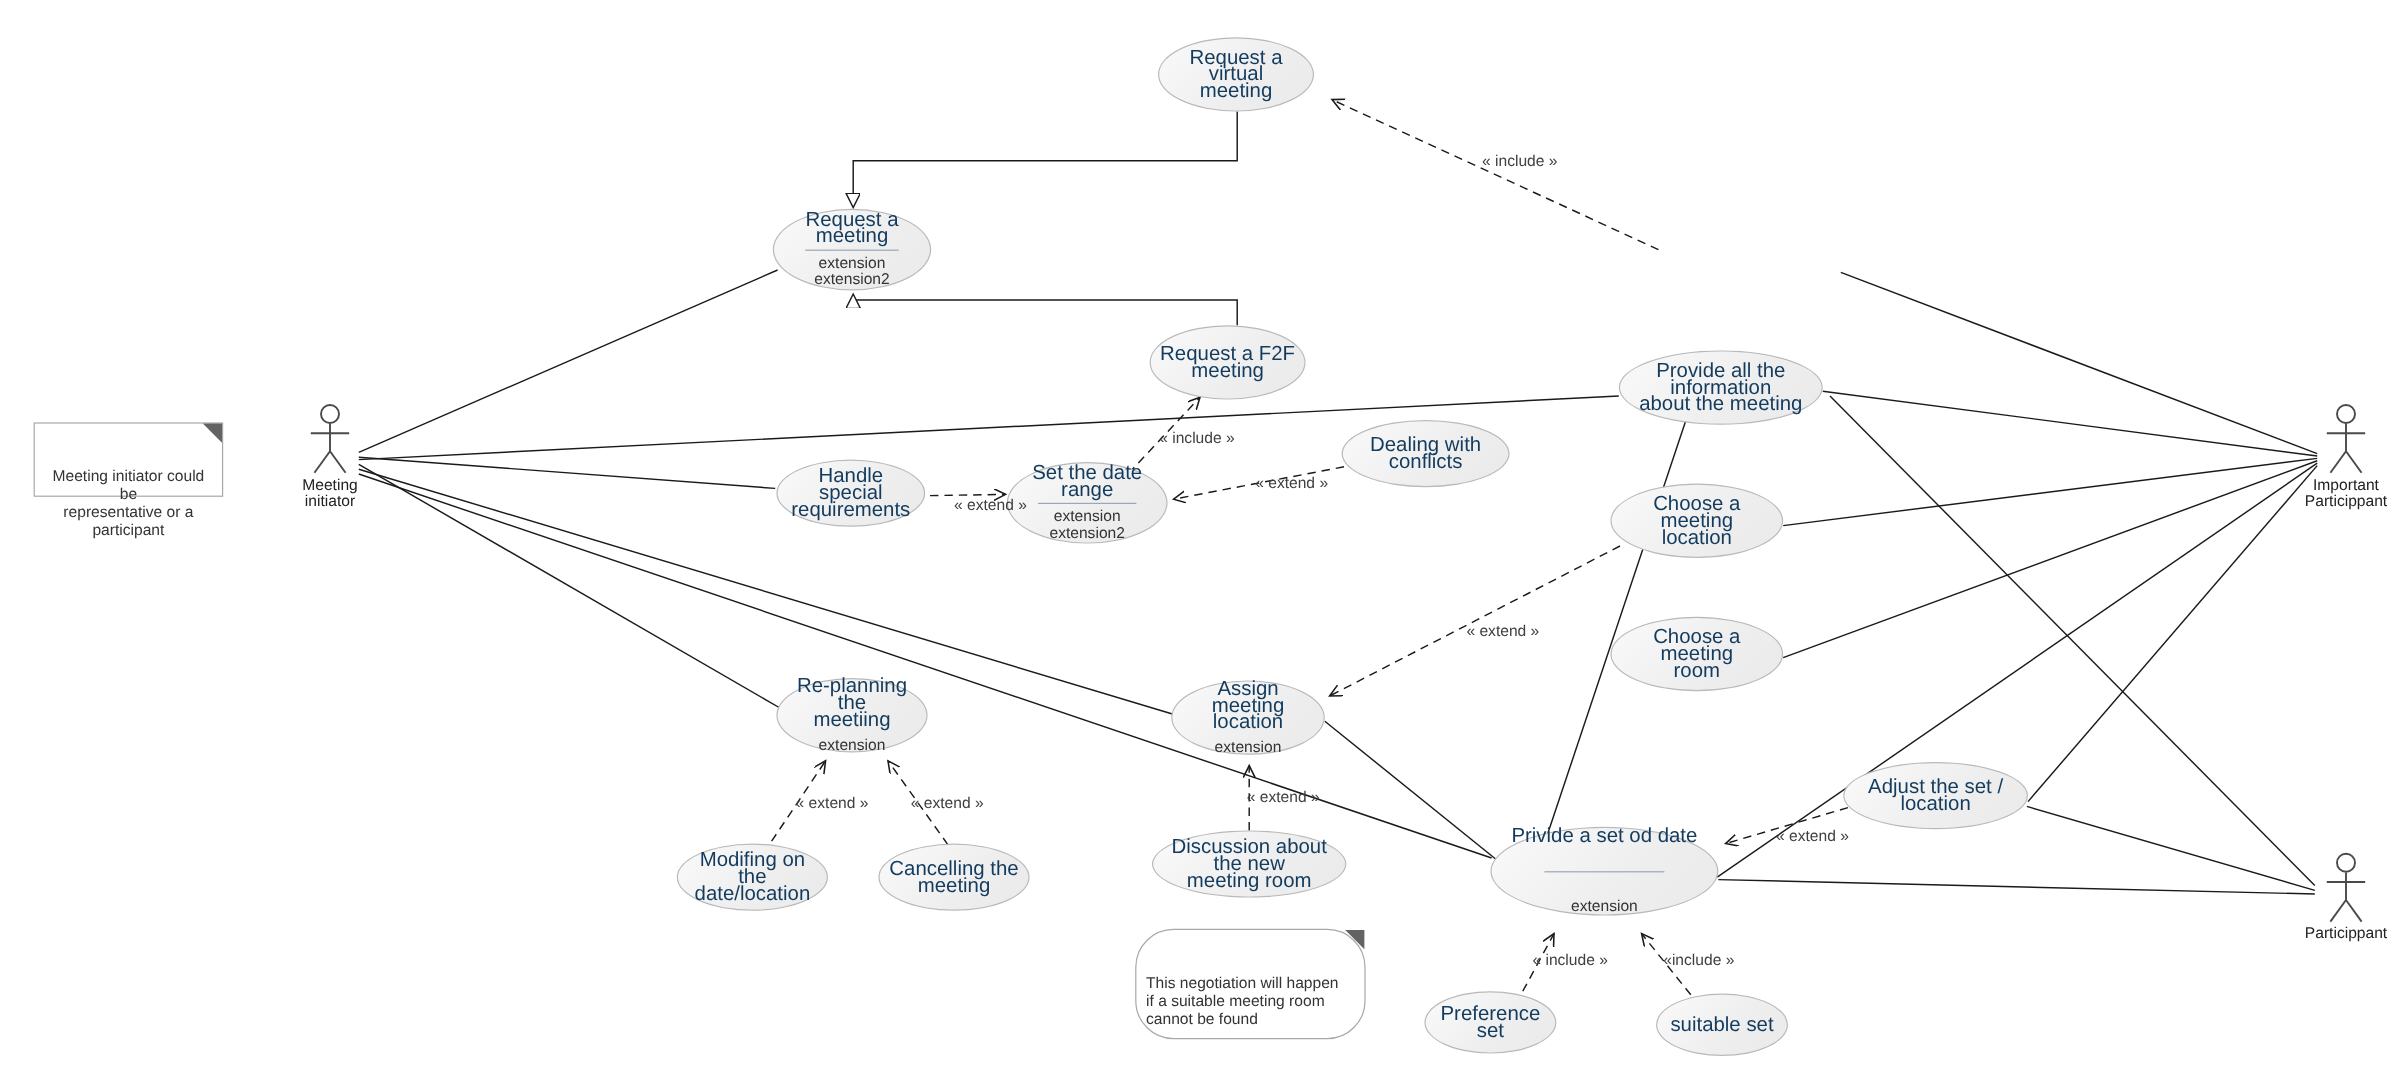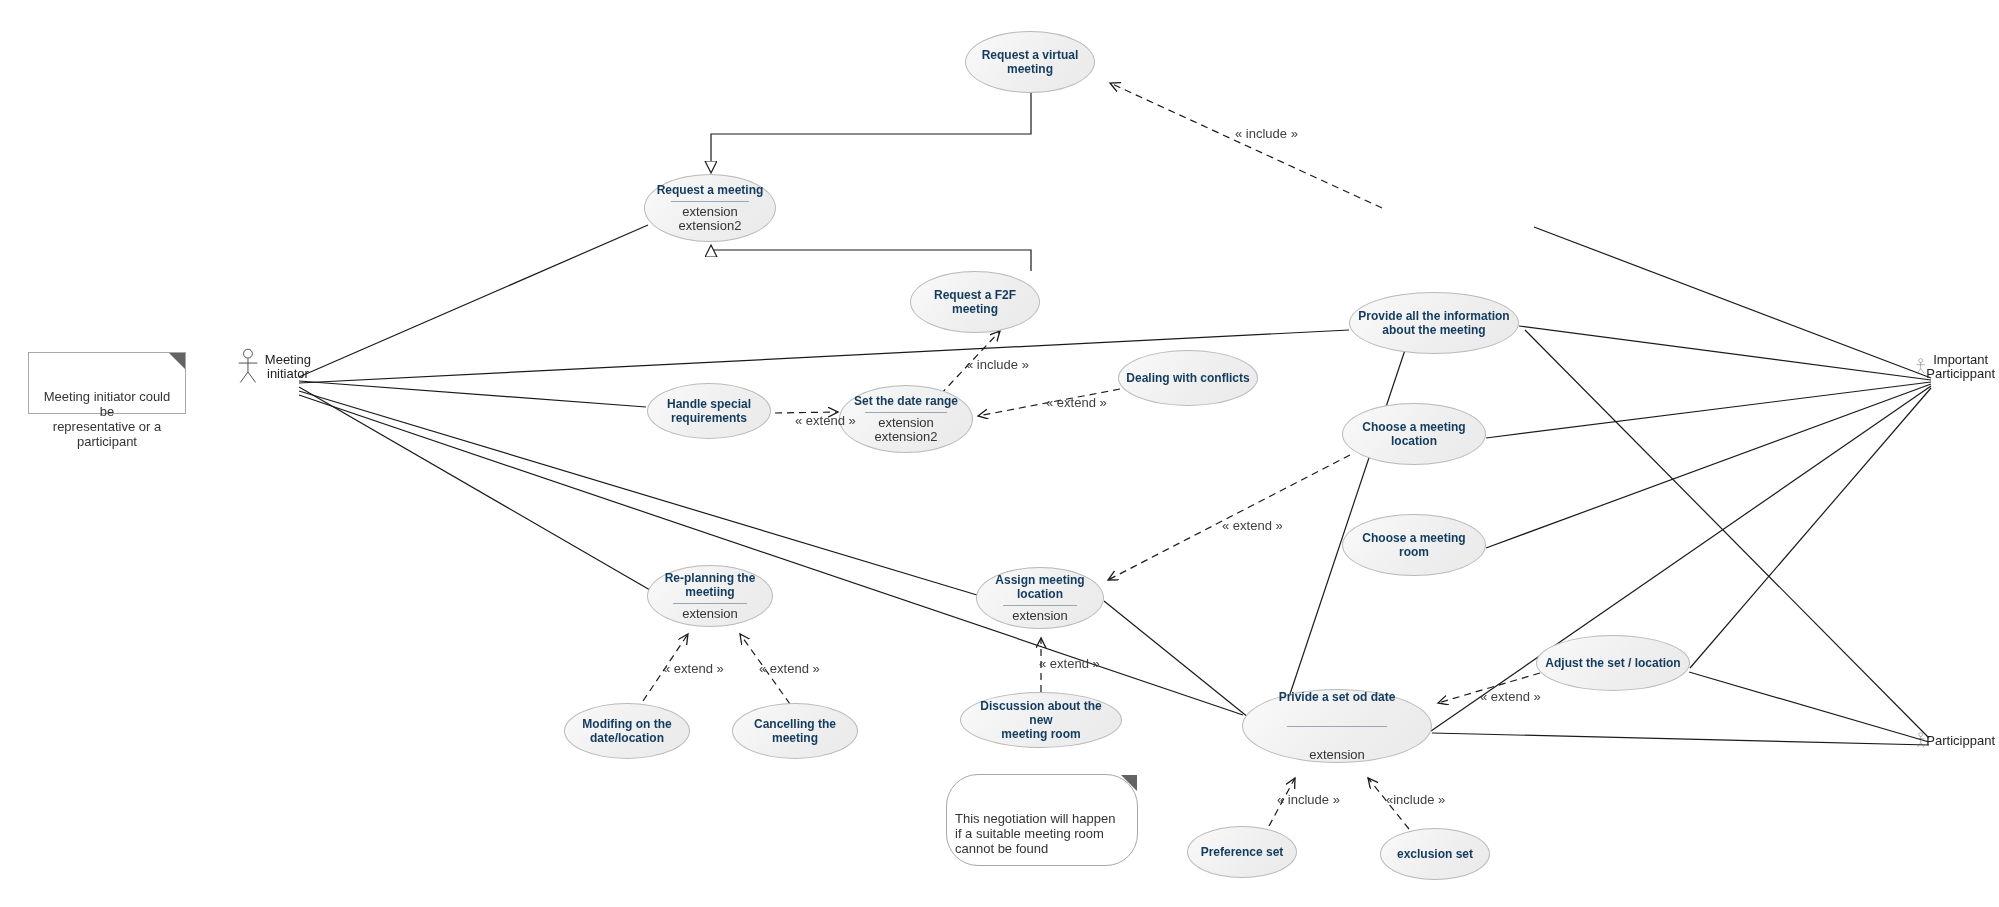--- a/index.html
+++ b/index.html
@@ -34,22 +34,22 @@
     background: linear-gradient(135deg, #fafafa 0%, #eeeeee 60%, #eaeaea 100%);
     display: flex;
     flex-direction: column;
     align-items: center;
     justify-content: center;
     text-align: center;
     z-index: 3;
   }
   .uc-title {
     color: #123b5e;
-    font-weight: bold;
-    font-size: 12px;
+    font-weight: normal;
+    font-size: 17px;
     line-height: 14px;
     padding: 0 6px;
     white-space: pre-line;
   }
   .uc-sep {
     height: 1px;
     background: #9aa7b4;
     margin: 4px 0 3px 0;
   }
   .uc-ext {
@@ -57,21 +57,21 @@
     font-size: 13px;
     line-height: 14px;
     white-space: pre-line;
   }
   
   .actor {
     position: absolute;
     width: 80px;
     z-index: 4;
     display: flex;
-    flex-direction: row;
+    flex-direction: column;
     align-items: center;
   }
   .actor-label {
     font-size: 13px;
     color: #222222;
     line-height: 14px;
     text-align: center;
     white-space: pre-line;
     margin-top: 1px;
   }
@@ -170,21 +170,21 @@
   </div>
 
   <div class="usecase" style="left:644px;top:174px;width:132px;height:68px;">
     <div class="uc-title">Request a meeting</div>
     <div class="uc-sep" style="width:78px;"></div>
     <div class="uc-ext">extension
 extension2</div>
   </div>
 
 
-  <div class="usecase" style="left:910px;top:271px;width:130px;height:62px;">
+  <div class="usecase" style="left:958px;top:271px;width:130px;height:62px;">
     <div class="uc-title">Request a F2F
 meeting</div>
   </div>
 
   <div class="usecase" style="left:1349px;top:292px;width:170px;height:62px;">
     <div class="uc-title">Provide all the information
 about the meeting</div>
   </div>
 
   <div class="usecase" style="left:1118px;top:350px;width:140px;height:56px;">
@@ -250,21 +250,21 @@
   <div class="usecase" style="left:960px;top:692px;width:162px;height:56px;">
     <div class="uc-title">Discussion about the new
 meeting room</div>
   </div>
 
   <div class="usecase" style="left:1187px;top:826px;width:110px;height:52px;">
     <div class="uc-title">Preference set</div>
   </div>
 
   <div class="usecase" style="left:1380px;top:828px;width:110px;height:52px;">
-    <div class="uc-title">exclusion set</div>
+    <div class="uc-title">suitable set</div>
   </div>
 
   <div class="actor" style="left:235px;top:336px;">
     <svg width="44" height="60" viewBox="0 0 44 60">
       <circle cx="22" cy="9" r="7.5" fill="none" stroke="#4a4a4a" stroke-width="1.6"></circle>
       <line x1="22" y1="17" x2="22" y2="40" stroke="#4a4a4a" stroke-width="1.6"></line>
       <line x1="6" y1="25" x2="38" y2="25" stroke="#4a4a4a" stroke-width="1.6"></line>
       <line x1="22" y1="40" x2="9" y2="58" stroke="#4a4a4a" stroke-width="1.6"></line>
       <line x1="22" y1="40" x2="35" y2="58" stroke="#4a4a4a" stroke-width="1.6"></line>
     </svg>

